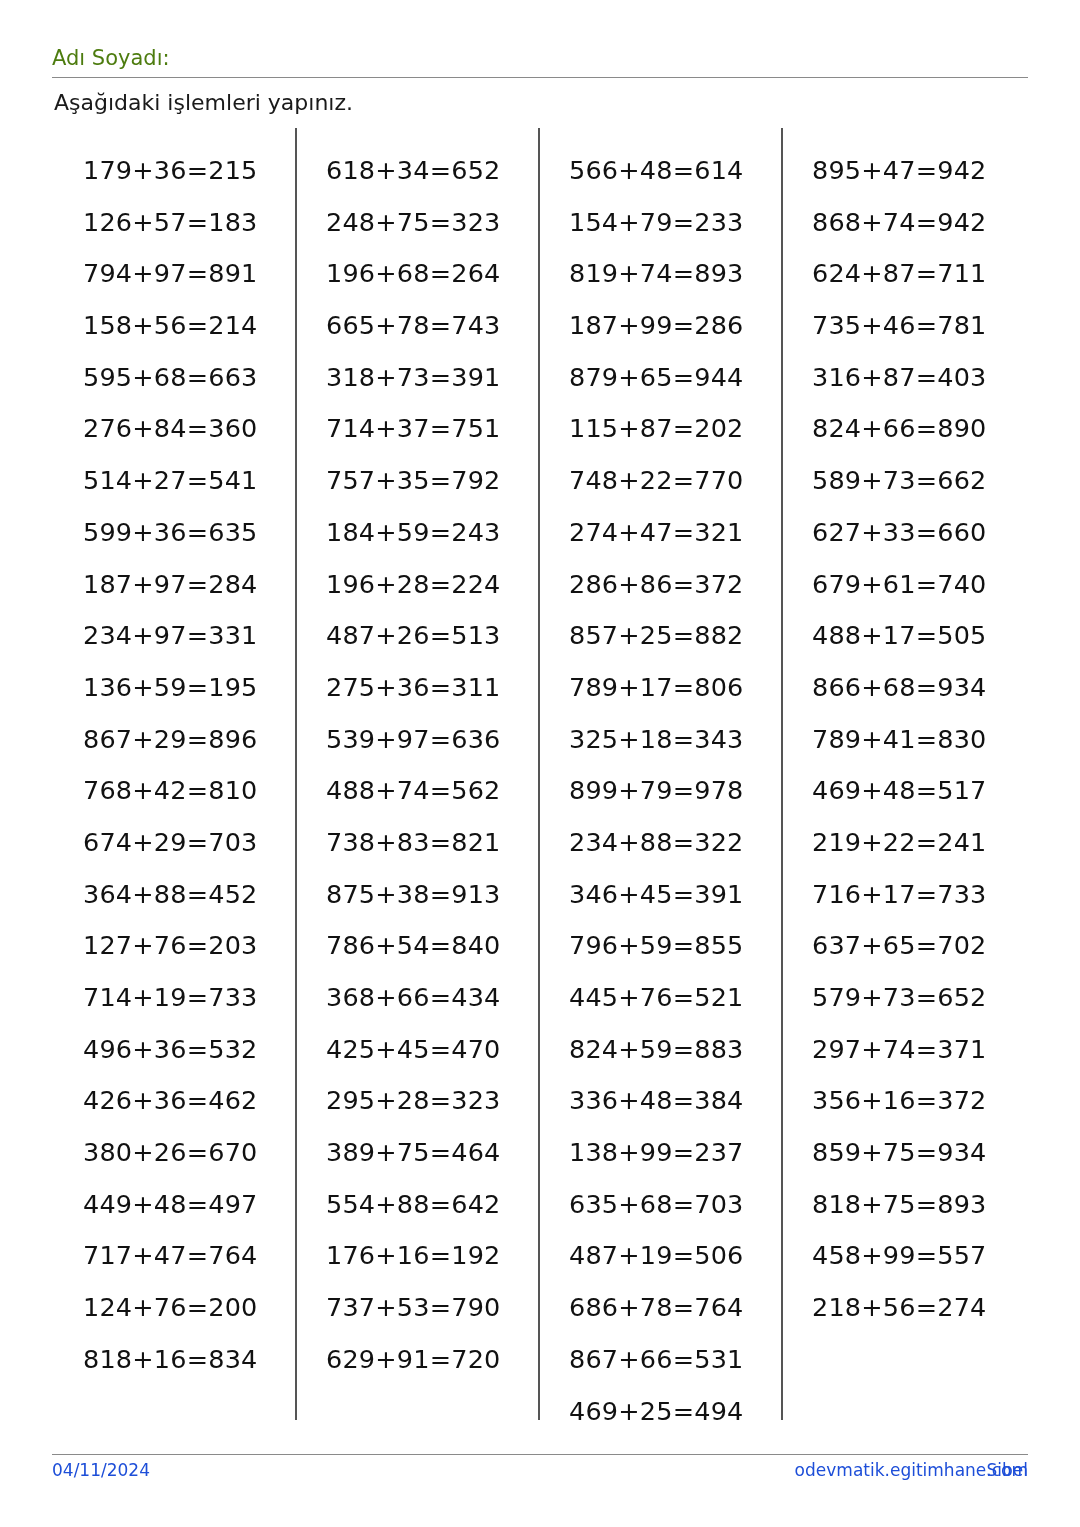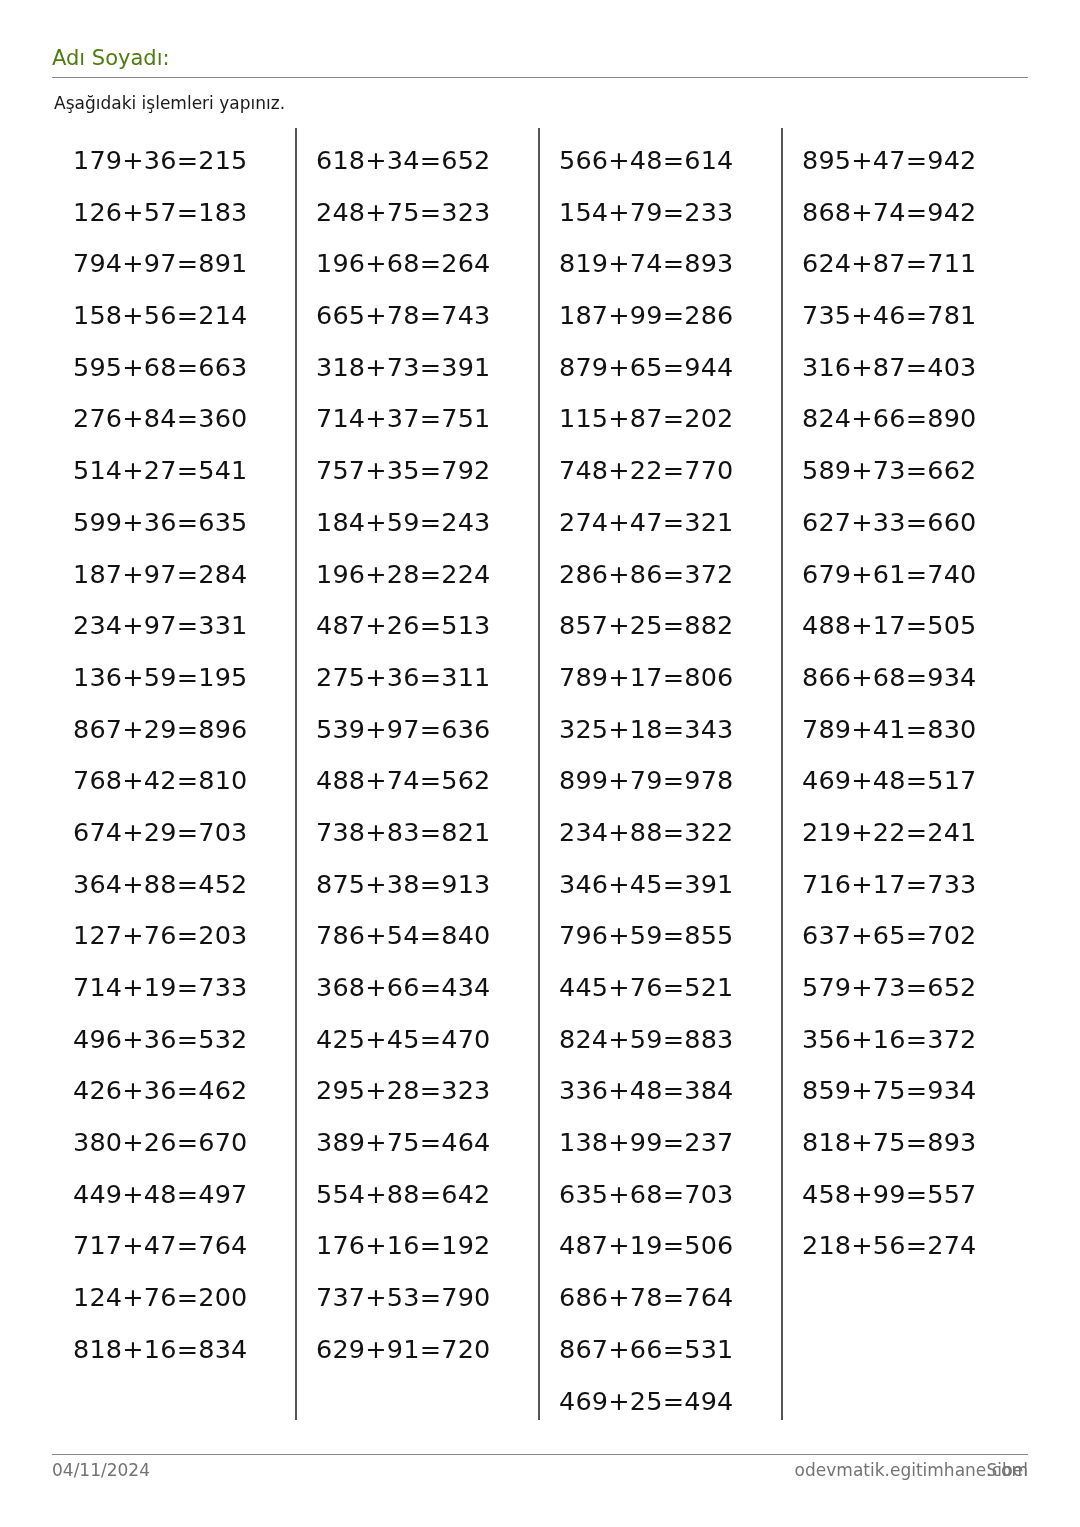--- a/index.html
+++ b/index.html
@@ -28,21 +28,21 @@
       left: 52px;
       top: 77px;
       width: 976px;
       height: 0;
       border-top: 1.5px solid #8a8a8a;
     }
     .instruction {
       position: absolute;
       left: 54px;
       top: 92px;
-      font-size: 17px;
+      font-size: 22px;
       line-height: 22px;
       color: #1a1a1a;
     }
     .grid {
       position: absolute;
       left: 54px;
       top: 128px;
       width: 972px;
       height: 1292px;
       display: flex;
@@ -51,21 +51,21 @@
       width: 243px;
       height: 100%;
       position: relative;
       box-sizing: border-box;
     }
     .column.with-divider {
       border-right: 2px solid #555555;
     }
     .column ul {
       list-style: none;
-      margin: 0;
+      margin: 10px;
       padding: 0;
       position: absolute;
       top: 7px;
       left: 19px;
     }
     .column:not(:first-child) ul {
       left: 19px;
     }
     .problem {
       font-size: 25.5px;
@@ -84,21 +84,21 @@
       border-top: 1.5px solid #8a8a8a;
     }
     .footer {
       position: absolute;
       left: 52px;
       top: 1459px;
       width: 976px;
       height: 22px;
       font-size: 17px;
       line-height: 22px;
-      color: #737373;
+      color: #1d4ed8;
     }
     .footer .date { position: absolute; left: 0; top: 0; }
     .footer .site { position: absolute; left: 0; right: 0; top: 0; text-align: right; }
     .footer .author { position: absolute; right: 0; top: 0; }
   </style>
 </head>
 <body>
 
 <div class="name-label">Adı Soyadı:</div>
 <div class="header-rule"></div>
@@ -202,20 +202,21 @@
         <li class="problem">627+33=660</li>
         <li class="problem">679+61=740</li>
         <li class="problem">488+17=505</li>
         <li class="problem">866+68=934</li>
         <li class="problem">789+41=830</li>
         <li class="problem">469+48=517</li>
         <li class="problem">219+22=241</li>
         <li class="problem">716+17=733</li>
         <li class="problem">637+65=702</li>
         <li class="problem">579+73=652</li>
+        <li class="problem">297+74=371</li>
         <li class="problem">356+16=372</li>
         <li class="problem">859+75=934</li>
         <li class="problem">818+75=893</li>
         <li class="problem">458+99=557</li>
         <li class="problem">218+56=274</li>
       </ul>
     </div>
 </div>
 
 <div class="footer-rule"></div>

